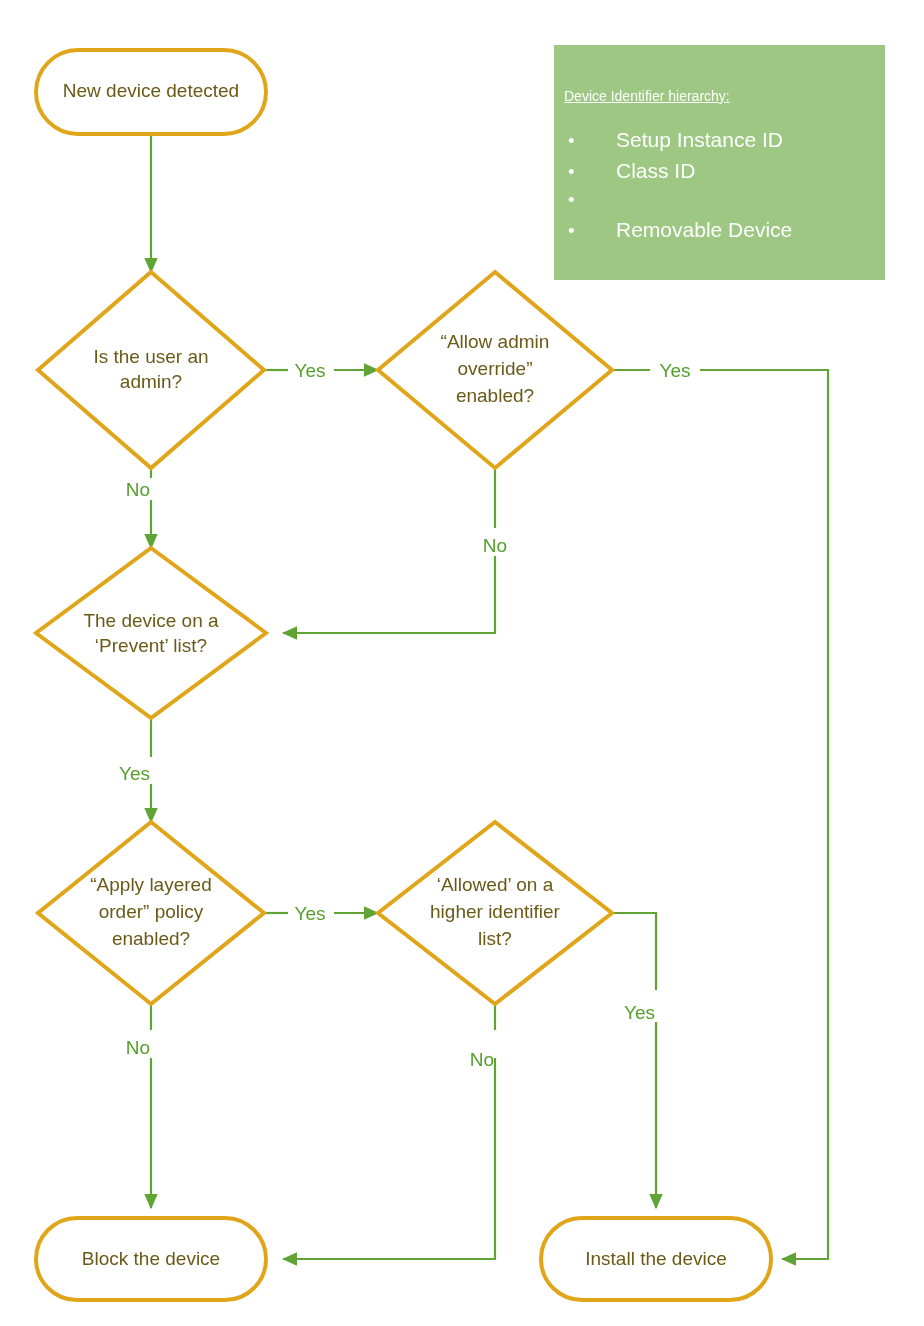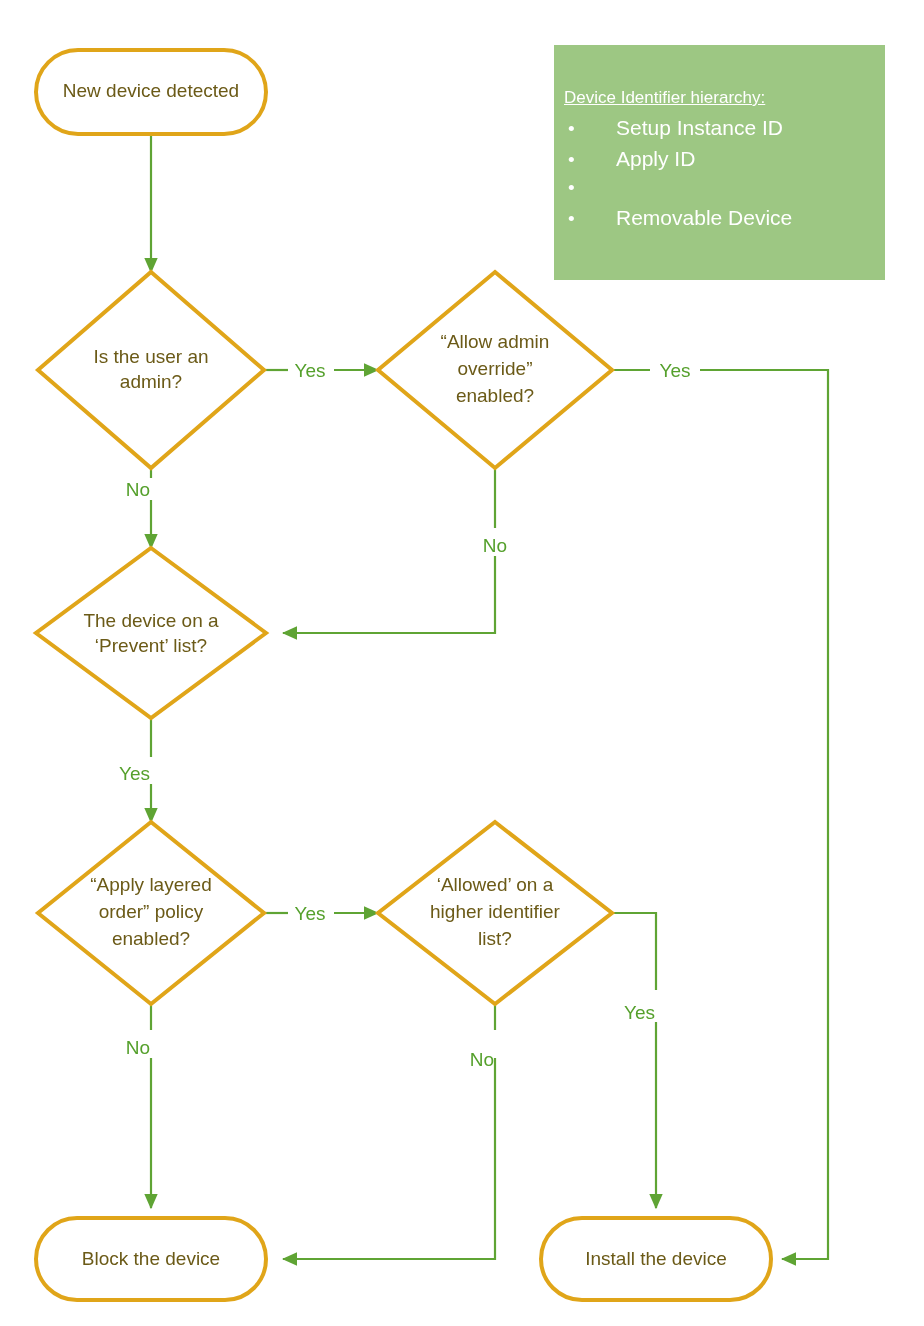--- a/index.html
+++ b/index.html
@@ -45,24 +45,24 @@
     box-sizing: border-box;
   }
   .legend-inner {
     position: absolute;
     left: 6px;
     top: 42px;
     right: 6px;
   }
   .legend-title {
     font-family: "Liberation Sans", sans-serif;
-    font-size: 17px;
+    font-size: 14px;
     color: #ffffff;
     text-decoration: underline;
-    margin: 0 0 2px 4px;
+    margin: 0 0 18px 4px;
     font-weight: normal;
     line-height: 1.35;
   }
   .legend-list {
     list-style: none;
     margin: 0;
     padding: 0;
   }
   .legend-list li {
     display: flex;
@@ -199,21 +199,21 @@
   <div class="legend-box">
     <div class="legend-inner">
       <div class="legend-title">Device Identifier hierarchy:</div>
       <ul class="legend-list">
         <li>
           <span class="legend-bullet">•</span>
           <span>Setup Instance ID</span>
         </li>
         <li>
           <span class="legend-bullet">•</span>
-          <span>Apply ID</span>
+          <span>Class ID</span>
         </li>
         <li>
           <span class="legend-bullet">•</span>
         </li>
         <li>
           <span class="legend-bullet">•</span>
           <span>Removable Device</span>
         </li>
       </ul>
     </div>

